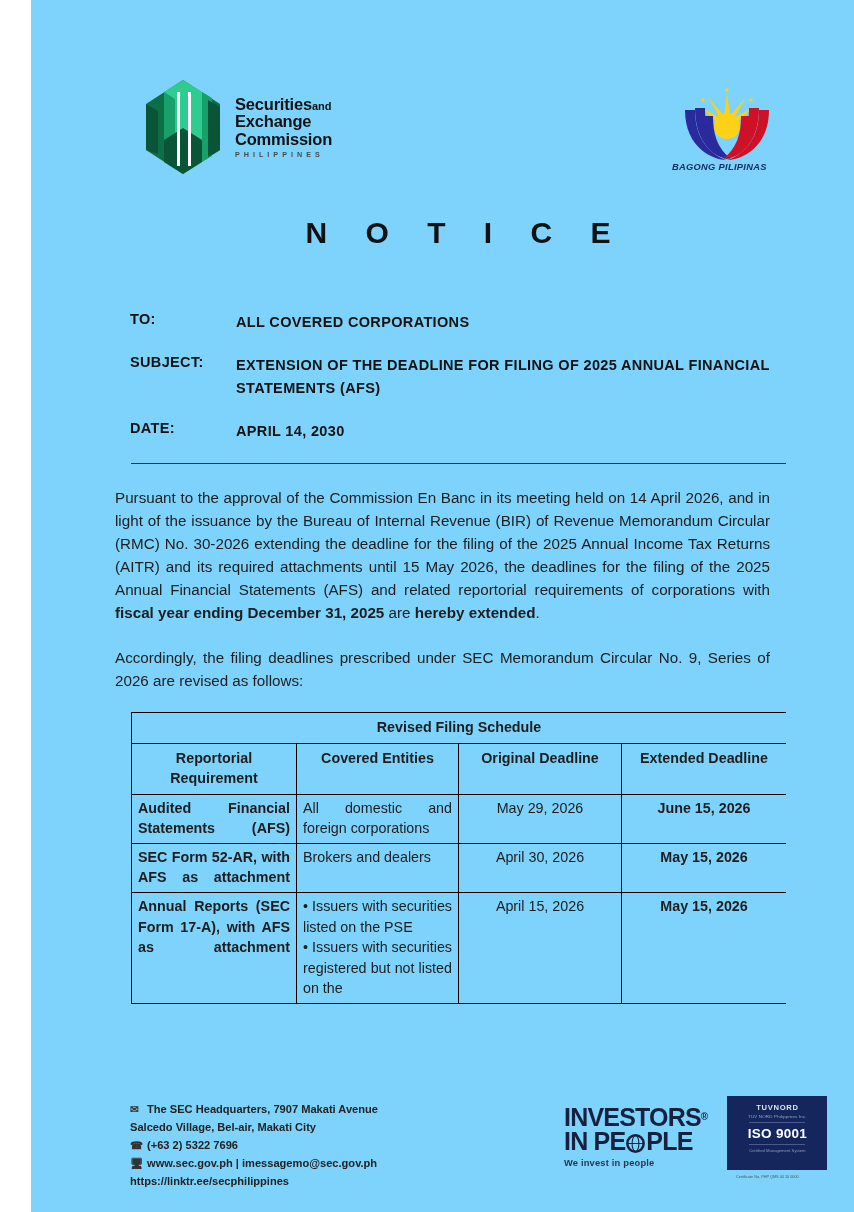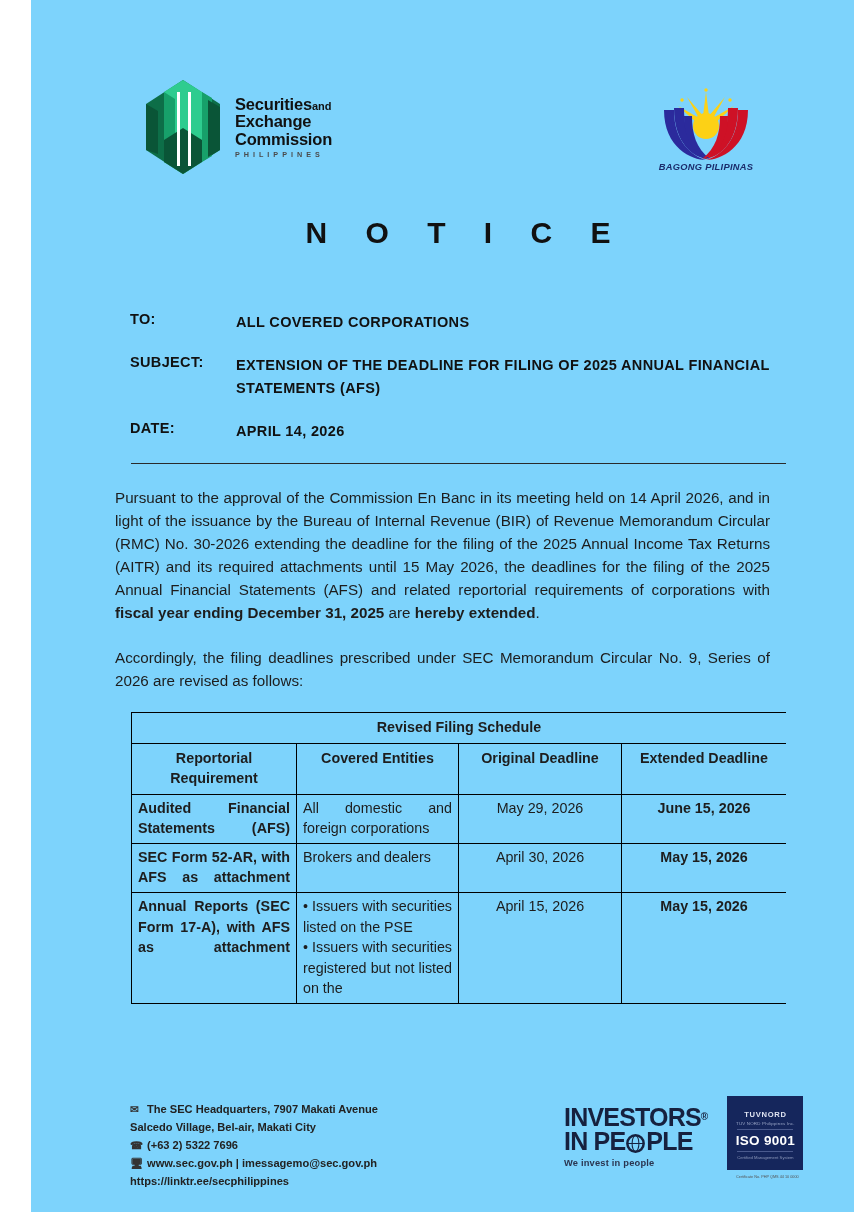--- a/index.html
+++ b/index.html
@@ -61,24 +61,23 @@
     display: block;
     font-size: 7.2px;
     letter-spacing: 4.0px;
     color: #4a4a4a;
     font-weight: bold;
     margin-top: 2px;
   }
 
   .bp-logo-block {
     position: absolute;
-    left: 620px;
+    left: 641px;
     top: 8px;
     width: 110px;
-    text-align: center;
   }
   .bp-mark { width: 100px; height: 74px; display: block; margin: 0 auto; }
   .bp-caption {
     font-size: 9.3px;
     font-weight: bold;
     font-style: italic;
     letter-spacing: 0.3px;
     color: #1b2c6b;
     margin-top: 2px;
   }
@@ -256,27 +255,27 @@
   .iip-o { display: inline-block; width: 19px; height: 19px; position: relative; margin: 0 1px; }
   .iip-tag {
     font-size: 9.3px;
     font-weight: bold;
     letter-spacing: 0.2px;
     margin-top: 4px;
     color: #2a3550;
   }
 
   .iso-badge {
-    width: 76px;
+    width: 100px;
     height: 74px;
     background: #15265c;
     position: relative;
     color: #fff;
     text-align: center;
-    padding-top: 14px;
+    padding-top: 7px;
   }
   .iso-tuv {
     font-size: 7.6px;
     font-weight: bold;
     letter-spacing: 0.7px;
     color: #dfe4f2;
   }
   .iso-sub {
     font-size: 4.4px;
     letter-spacing: 0.2px;
@@ -364,21 +363,21 @@
     <div class="hf-row">
       <div class="hf-label">TO:</div>
       <div class="hf-value">ALL COVERED CORPORATIONS</div>
     </div>
     <div class="hf-row">
       <div class="hf-label">SUBJECT:</div>
       <div class="hf-value">EXTENSION OF THE DEADLINE FOR FILING OF 2025 ANNUAL FINANCIAL STATEMENTS (AFS)</div>
     </div>
     <div class="hf-row">
       <div class="hf-label">DATE:</div>
-      <div class="hf-value">APRIL 14, 2026</div>
+      <div class="hf-value">APRIL 14, 2030</div>
     </div>
   </div>
 
   <div class="divider"></div>
 
   <div class="body-copy">
     <p class="para"><span>Pursuant to the approval of the Commission En Banc in its meeting held on 14 April 2026, and in light of the issuance by the Bureau of Internal Revenue (BIR) of Revenue Memorandum Circular (RMC) No. 30-2026 extending the deadline for the filing of the 2025 Annual Income Tax Returns (AITR) and its required attachments until 15 May 2026, the deadlines for the filing of the 2025 Annual Financial Statements (AFS) and related reportorial requirements of corporations with </span><b>fiscal year ending December 31, 2025</b><span> are </span><b>hereby extended</b><span>.</span></p>
     <p class="para">Accordingly, the filing deadlines prescribed under SEC Memorandum Circular No. 9, Series of 2026 are revised as follows:</p>
   </div>
 

